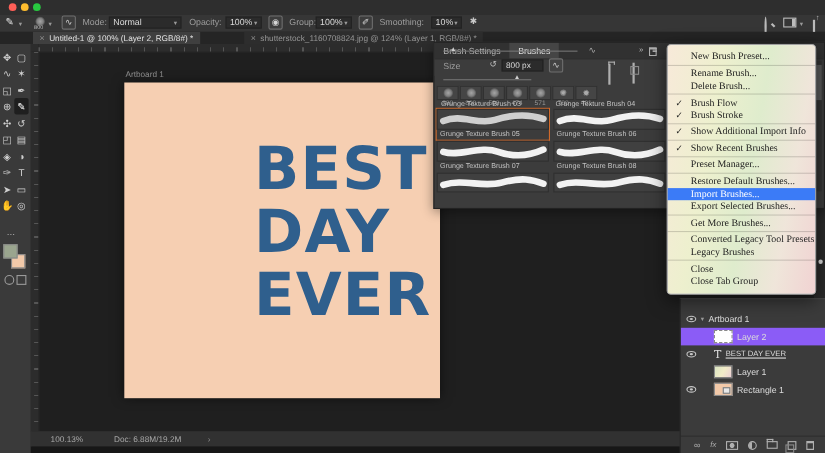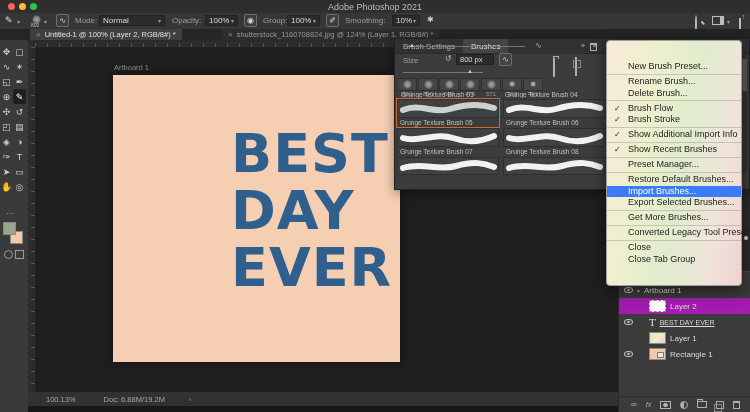--- a/index.html
+++ b/index.html
@@ -74,49 +74,48 @@
   .mag::after{content:"";position:absolute;left:5px;top:6px;width:4px;height:1.5px;background:#bbb;transform:rotate(45deg);}
   .wsicon{width:12px;height:9px;border:1px solid #bbb;box-sizing:border-box;
           background:linear-gradient(90deg,transparent 7px,#bbb 7px);}
   .share{width:10px;height:9px;border:1px solid #bbb;border-top:none;position:relative;box-sizing:border-box;}
   .share::after{content:"↑";position:absolute;left:1.5px;top:-5px;font-size:7px;color:#bbb;}
   
   .menu{left:606px;top:40px;width:134px;background:
         linear-gradient(100deg,rgba(255,232,205,.6),rgba(238,242,190,.65) 30%,rgba(214,236,184,.6) 55%,
         rgba(242,224,203,.55) 78%,rgba(244,193,193,.6) 100%),#ececec;
         border:1px solid #9f9f9f;border-radius:4px;box-shadow:0 5px 16px rgba(0,0,0,.5);
-        padding:20px 0;z-index:10;}
+        padding:5px 0;z-index:10;font-family:Liberation Serif, serif;}
   .mitem{height:11.5px;line-height:11.5px;font-size:9px;color:#1d1d1d;padding-left:21px;position:relative;white-space:nowrap;}
   .mitem .mk{position:absolute;left:7px;top:0;font-size:8px;color:#1d1d1d;}
   .mitem.sel{background:#3b7bf7;color:#fff;}
   .msep{height:1px;background:rgba(0,0,0,.16);margin:1.25px 0;}
   
   .lpanel{left:618px;top:271px;width:132px;height:141px;background:#3b3b3b;border-left:1px solid #2a2a2a;
           border-top:1px solid #4a4a4a;box-sizing:border-box;z-index:6;}
   .lrow{position:absolute;left:0;width:132px;height:16px;display:flex;align-items:center;gap:4px;
         padding-left:5px;box-sizing:border-box;font-size:8px;color:#dcdcdc;}
-  .lrow.sel{background:#a21caf;}
+  .lrow.sel{background:#8b5cf6;}
   .lthumb{width:17px;height:12px;box-sizing:border-box;border:1px solid #8a8a8a;position:relative;flex:0 0 auto;}
   .lfooter{position:absolute;left:0;bottom:0;width:132px;height:16px;border-top:1px solid #2e2e2e;
            display:flex;align-items:center;gap:9px;padding-left:12px;box-sizing:border-box;color:#b0b0b0;}
   
   .statusbar{left:28px;top:392px;width:590px;height:14px;background:#313131;display:flex;align-items:center;
              gap:0;font-size:7.5px;color:#a8a8a8;}
   .swatch{width:13px;height:13px;border:1px solid #888;box-sizing:border-box;}
 </style>
 </head>
 <body>
 
 <div id="app">
 
   <div class="abs titlebar">
     <span class="abs light" style="left:8px;background:#ff5f57;"></span>
     <span class="abs light" style="left:19px;background:#febc2e;"></span>
     <span class="abs light" style="left:30px;background:#28c840;"></span>
-    <div class="abs title">Adobe Photoshop 2021</div>
   </div>
 
   <div class="abs optbar">
     <span class="abs" style="left:5px;top:2px;font-size:9px;color:#e0e0e0;">✎</span>
     <span class="abs chev" style="left:17px;top:5px;">▾</span>
     <span class="abs blob" style="left:32px;top:2px;"></span>
     <span class="abs" style="left:31px;top:9px;font-size:5px;color:#bdbdbd;">800</span>
     <span class="abs chev" style="left:44px;top:5px;">▾</span>
     <span class="abs sqicon" style="left:56px;top:1px;">∿</span>
     <span class="abs lbl" style="left:75px;top:3px;">Mode:</span>
@@ -382,18 +381,19 @@
     <div class="msep"></div>
     <div class="mitem"><span class="mk"></span><span>Preset Manager...</span></div>
     <div class="msep"></div>
     <div class="mitem"><span class="mk"></span><span>Restore Default Brushes...</span></div>
     <div class="mitem sel"><span class="mk"></span><span>Import Brushes...</span></div>
     <div class="mitem"><span class="mk"></span><span>Export Selected Brushes...</span></div>
     <div class="msep"></div>
     <div class="mitem"><span class="mk"></span><span>Get More Brushes...</span></div>
     <div class="msep"></div>
     <div class="mitem"><span class="mk"></span><span>Converted Legacy Tool Presets</span></div>
+    <div class="mitem"><span class="mk"></span><span>Legacy Brushes</span></div>
     <div class="msep"></div>
     <div class="mitem"><span class="mk"></span><span>Close</span></div>
     <div class="mitem"><span class="mk"></span><span>Close Tab Group</span></div>
   </div>
 
 </div>
 
 </body></html>

